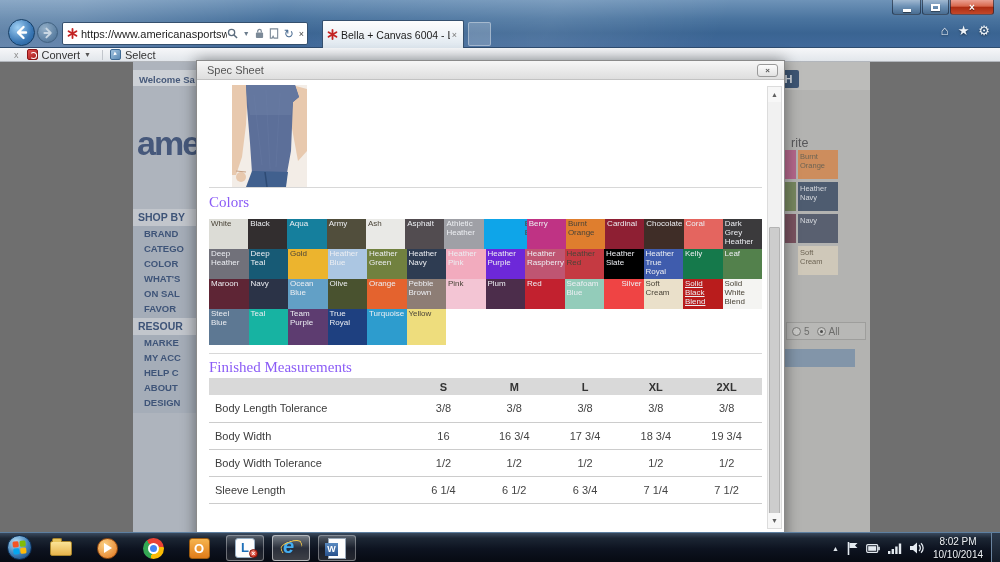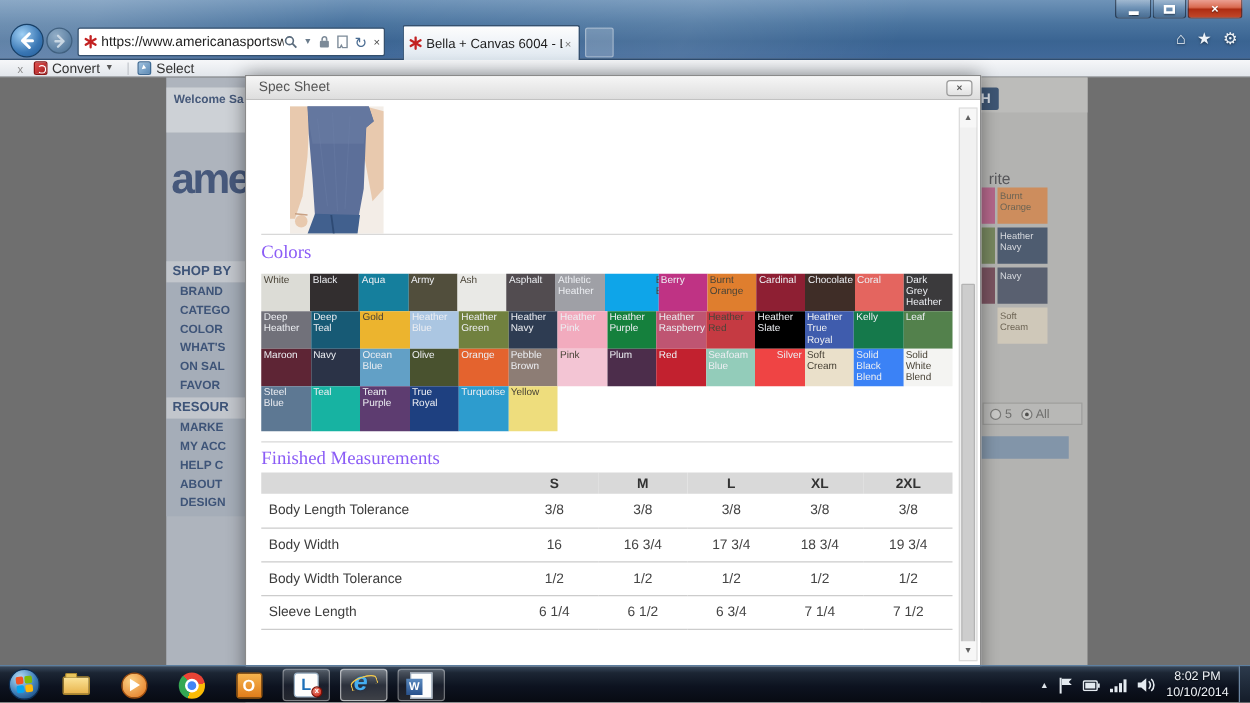--- a/index.html
+++ b/index.html
@@ -58,21 +58,21 @@
   .select-ico { background:linear-gradient(135deg,#9fc2e0,#5d8ab4); border:1px solid #3e6a94; position:relative; }
   .select-ico:after { content:""; position:absolute; left:3px; top:2px; width:0; height:0;
     border-left:3px solid #fff; border-top:2px solid transparent; border-bottom:2px solid transparent; transform:rotate(20deg); }
   .cbar .caret { font-size:7px; color:#555; margin:0 4px; }
 
   
   .page { position:absolute; top:62px; left:0; width:1000px; height:470px; background:#6f6f6f; }
 
   
   .left-strip { position:absolute; left:133px; top:0; width:63px; height:470px; background:#aeb4bd; overflow:hidden; }
-  .welcome-bar { position:absolute; top:8px; left:0; width:63px; height:36px; background:#cdd1d6;
+  .welcome-bar { position:absolute; top:8px; left:0; width:63px; height:16px; background:#cdd1d6;
     font-size:9.5px; font-weight:bold; color:#46597a; padding:4px 0 0 6px; white-space:nowrap; }
   .site-logo { position:absolute; top:62px; left:4px; font-size:34px; font-weight:bold; color:#46587b;
     letter-spacing:-2px; white-space:nowrap; }
   .side-band { position:absolute; left:0; width:63px; height:17px; background:#c2c6cc;
     font-size:10.5px; font-weight:bold; color:#3e5478; padding:2px 0 0 5px; white-space:nowrap; }
   .band-shop { top:147px; } .band-res { top:256px; }
   .side-list { position:absolute; left:0; width:63px; background:#a5adb8; font-size:9.5px; font-weight:bold;
     color:#3e5478; list-style:none; }
   .list-shop { top:164px; height:92px; } .list-res { top:273px; height:78px; }
   .side-list li { padding:2px 0 2px 11px; white-space:nowrap; }
@@ -340,42 +340,42 @@
               <div class="swatch light" style="background: rgb(59, 58, 60);">Dark Grey Heather</div>
             </div>
             <div class="swatch-row">
               <div class="swatch light" style="background: rgb(113, 113, 122);">Deep Heather</div>
               <div class="swatch light" style="background: rgb(23, 90, 117);">Deep Teal</div>
               <div class="swatch dark" style="background: rgb(236, 180, 46);">Gold</div>
               <div class="swatch light" style="background: rgb(171, 198, 226);">Heather Blue</div>
               <div class="swatch light" style="background: rgb(113, 129, 63);">Heather Green</div>
               <div class="swatch light" style="background: rgb(46, 60, 82);">Heather Navy</div>
               <div class="swatch light" style="background: rgb(242, 171, 190);">Heather Pink</div>
-              <div class="swatch light" style="background: #15803d;">Heather Purple</div>
+              <div class="swatch light" style="background: #6d28d9;">Heather Purple</div>
               <div class="swatch light" style="background: rgb(191, 85, 114);">Heather Raspberry</div>
               <div class="swatch dark" style="background: rgb(197, 58, 66);">Heather Red</div>
               <div class="swatch light" style="background: #000000;">Heather Slate</div>
               <div class="swatch light" style="background: rgb(63, 92, 173);">Heather True Royal</div>
               <div class="swatch light" style="background: rgb(21, 121, 75);">Kelly</div>
               <div class="swatch light" style="background: rgb(83, 129, 76);">Leaf</div>
             </div>
             <div class="swatch-row">
               <div class="swatch light" style="background: rgb(94, 37, 53);">Maroon</div>
               <div class="swatch light" style="background: rgb(43, 51, 71);">Navy</div>
               <div class="swatch light" style="background: rgb(98, 160, 198);">Ocean Blue</div>
               <div class="swatch light" style="background: rgb(73, 82, 47);">Olive</div>
               <div class="swatch light" style="background: rgb(228, 99, 46);">Orange</div>
               <div class="swatch light" style="background: rgb(141, 125, 117);">Pebble Brown</div>
               <div class="swatch dark" style="background: rgb(243, 197, 212);">Pink</div>
               <div class="swatch light" style="background: rgb(76, 45, 75);">Plum</div>
               <div class="swatch light" style="background: rgb(194, 33, 47);">Red</div>
               <div class="swatch light" style="background: rgb(147, 204, 186);">Seafoam Blue</div>
               <div class="swatch light" style="background: #ef4444; text-align: right;">Silver</div>
               <div class="swatch dark" style="background: rgb(234, 224, 202);">Soft Cream</div>
-              <div class="swatch light" style="background: #3b82f6;">Solid Black Blend</div>
+              <div class="swatch light" style="background: #b91c1c; text-decoration: underline;">Solid Black Blend</div>
               <div class="swatch dark" style="background: rgb(244, 244, 242);">Solid White Blend</div>
             </div>
             <div class="swatch-row last">
               <div class="swatch light" style="background: rgb(93, 120, 147);">Steel Blue</div>
               <div class="swatch light" style="background: rgb(23, 179, 162);">Teal</div>
               <div class="swatch light" style="background: rgb(93, 60, 112);">Team Purple</div>
               <div class="swatch light" style="background: rgb(30, 64, 128);">True Royal</div>
               <div class="swatch light" style="background: rgb(45, 156, 206);">Turquoise</div>
               <div class="swatch dark" style="background: rgb(238, 221, 125);">Yellow</div>
             </div>

